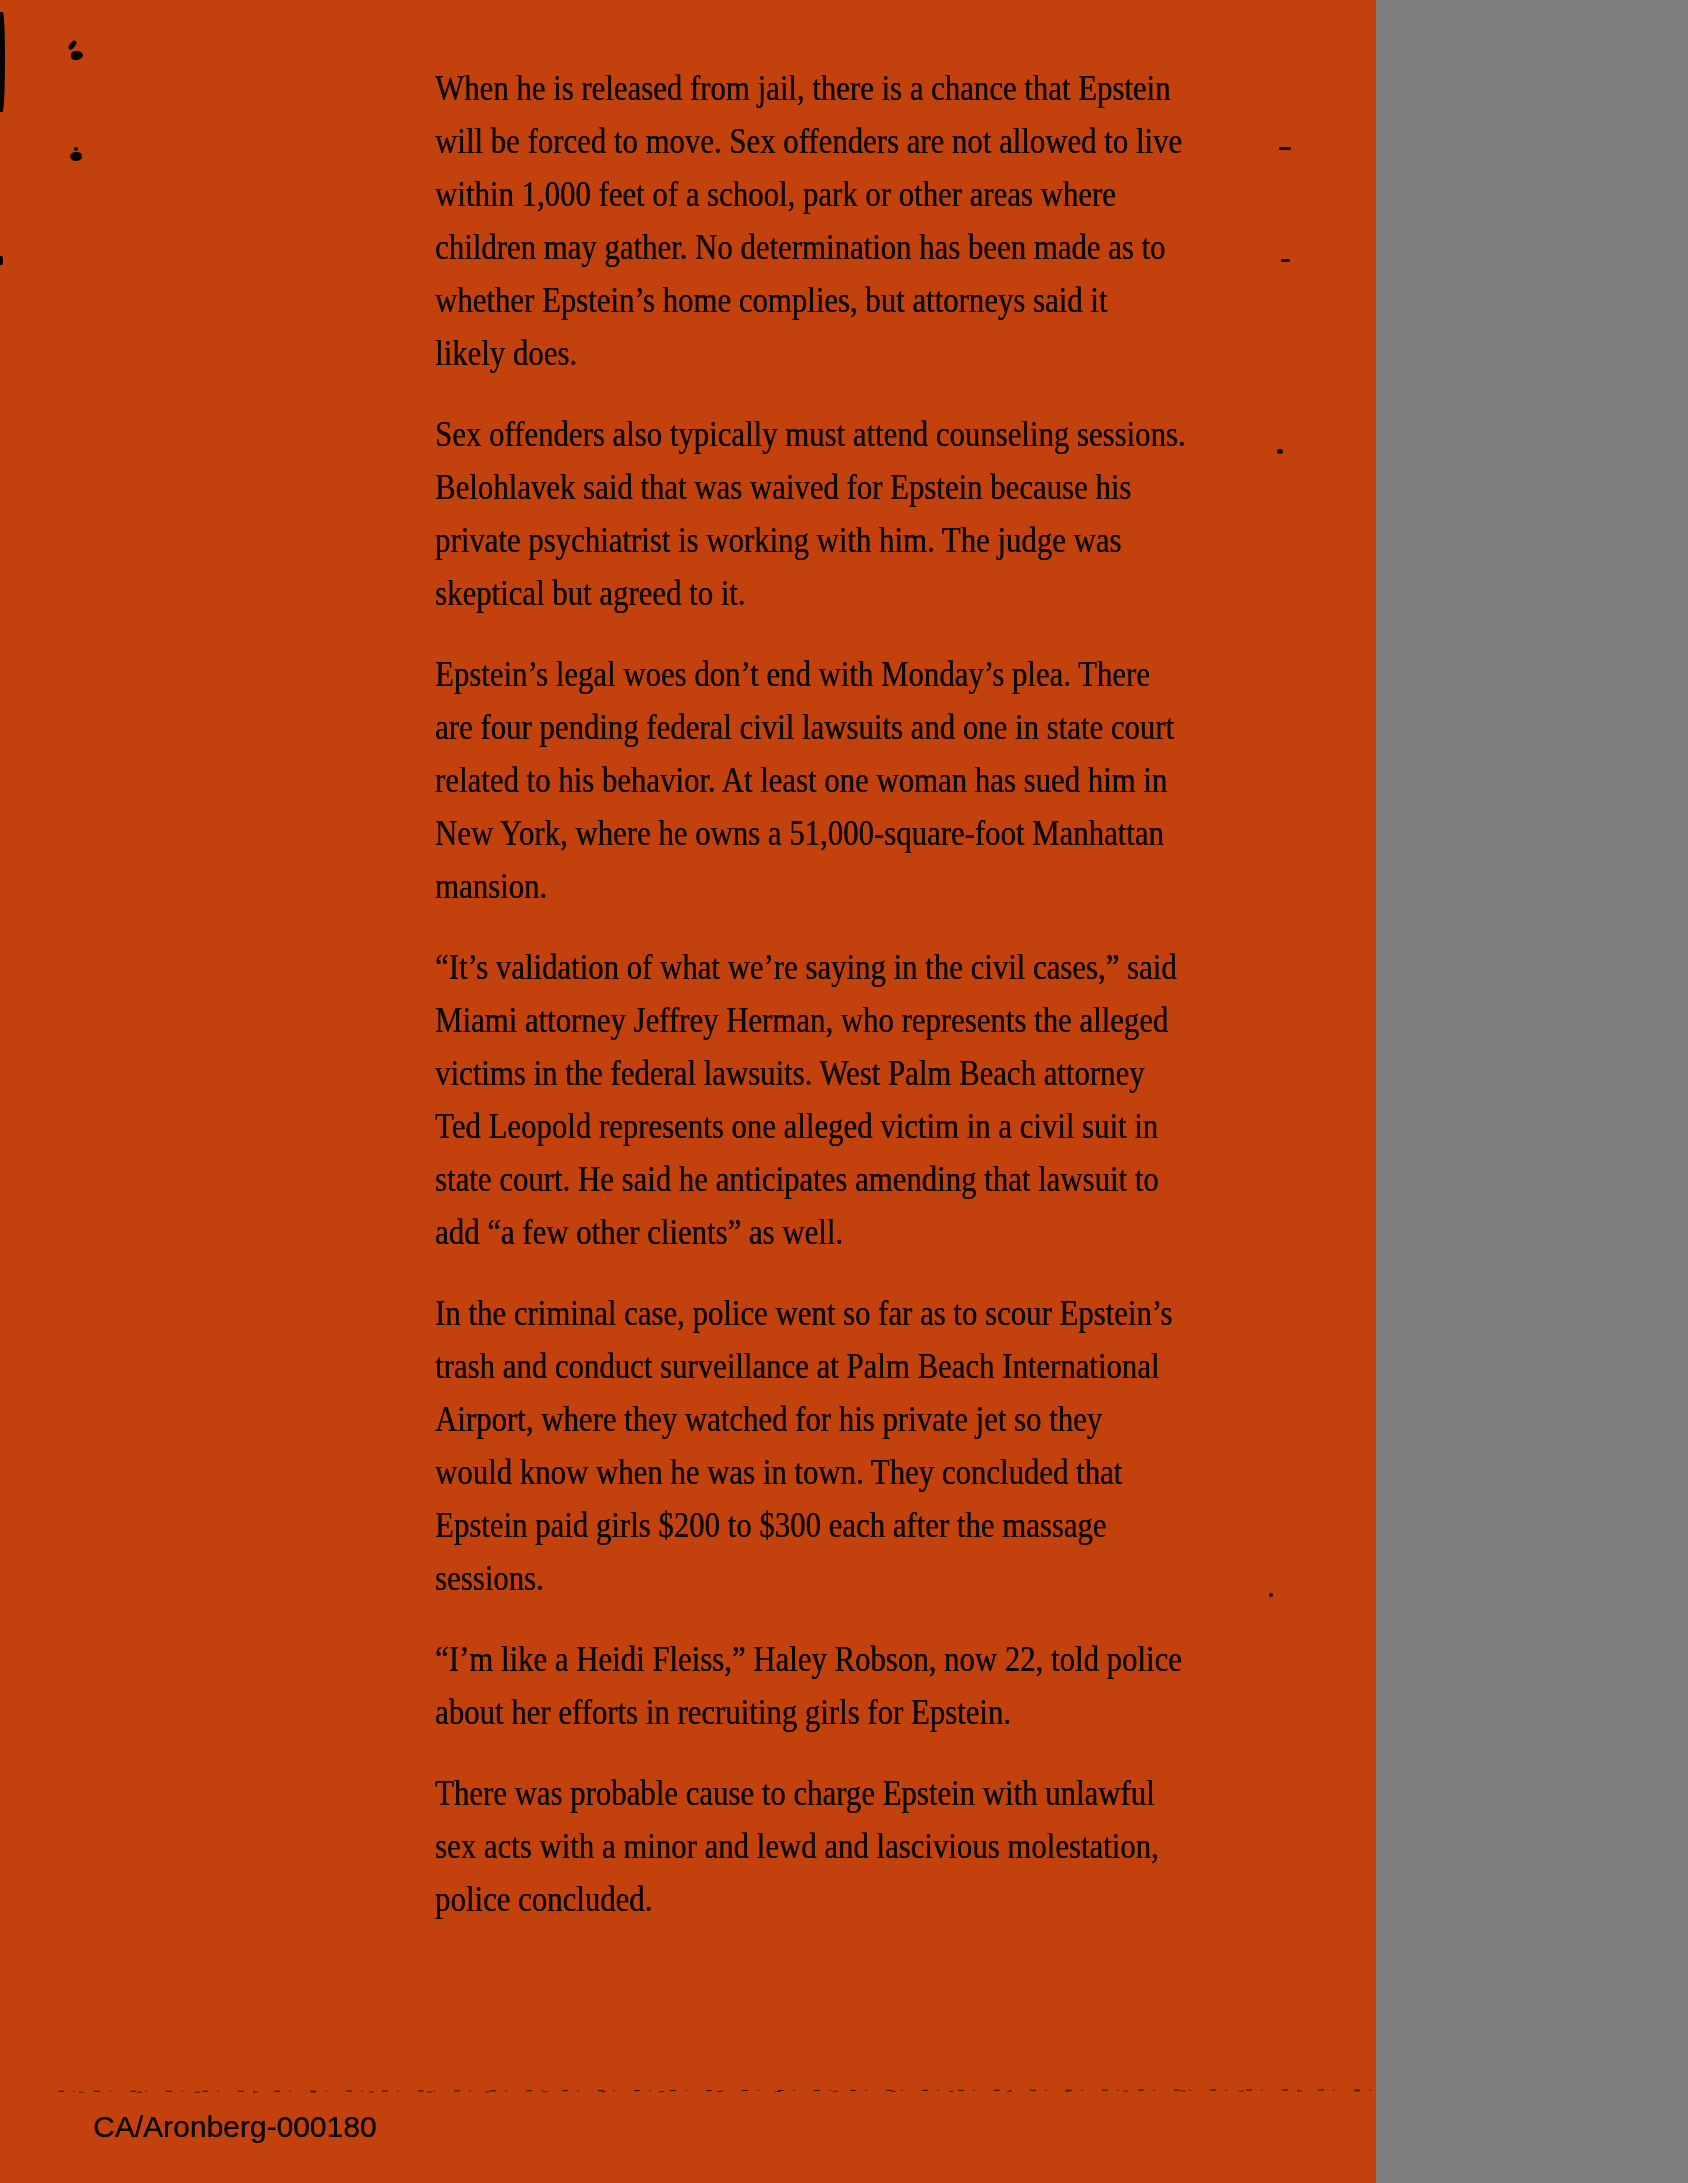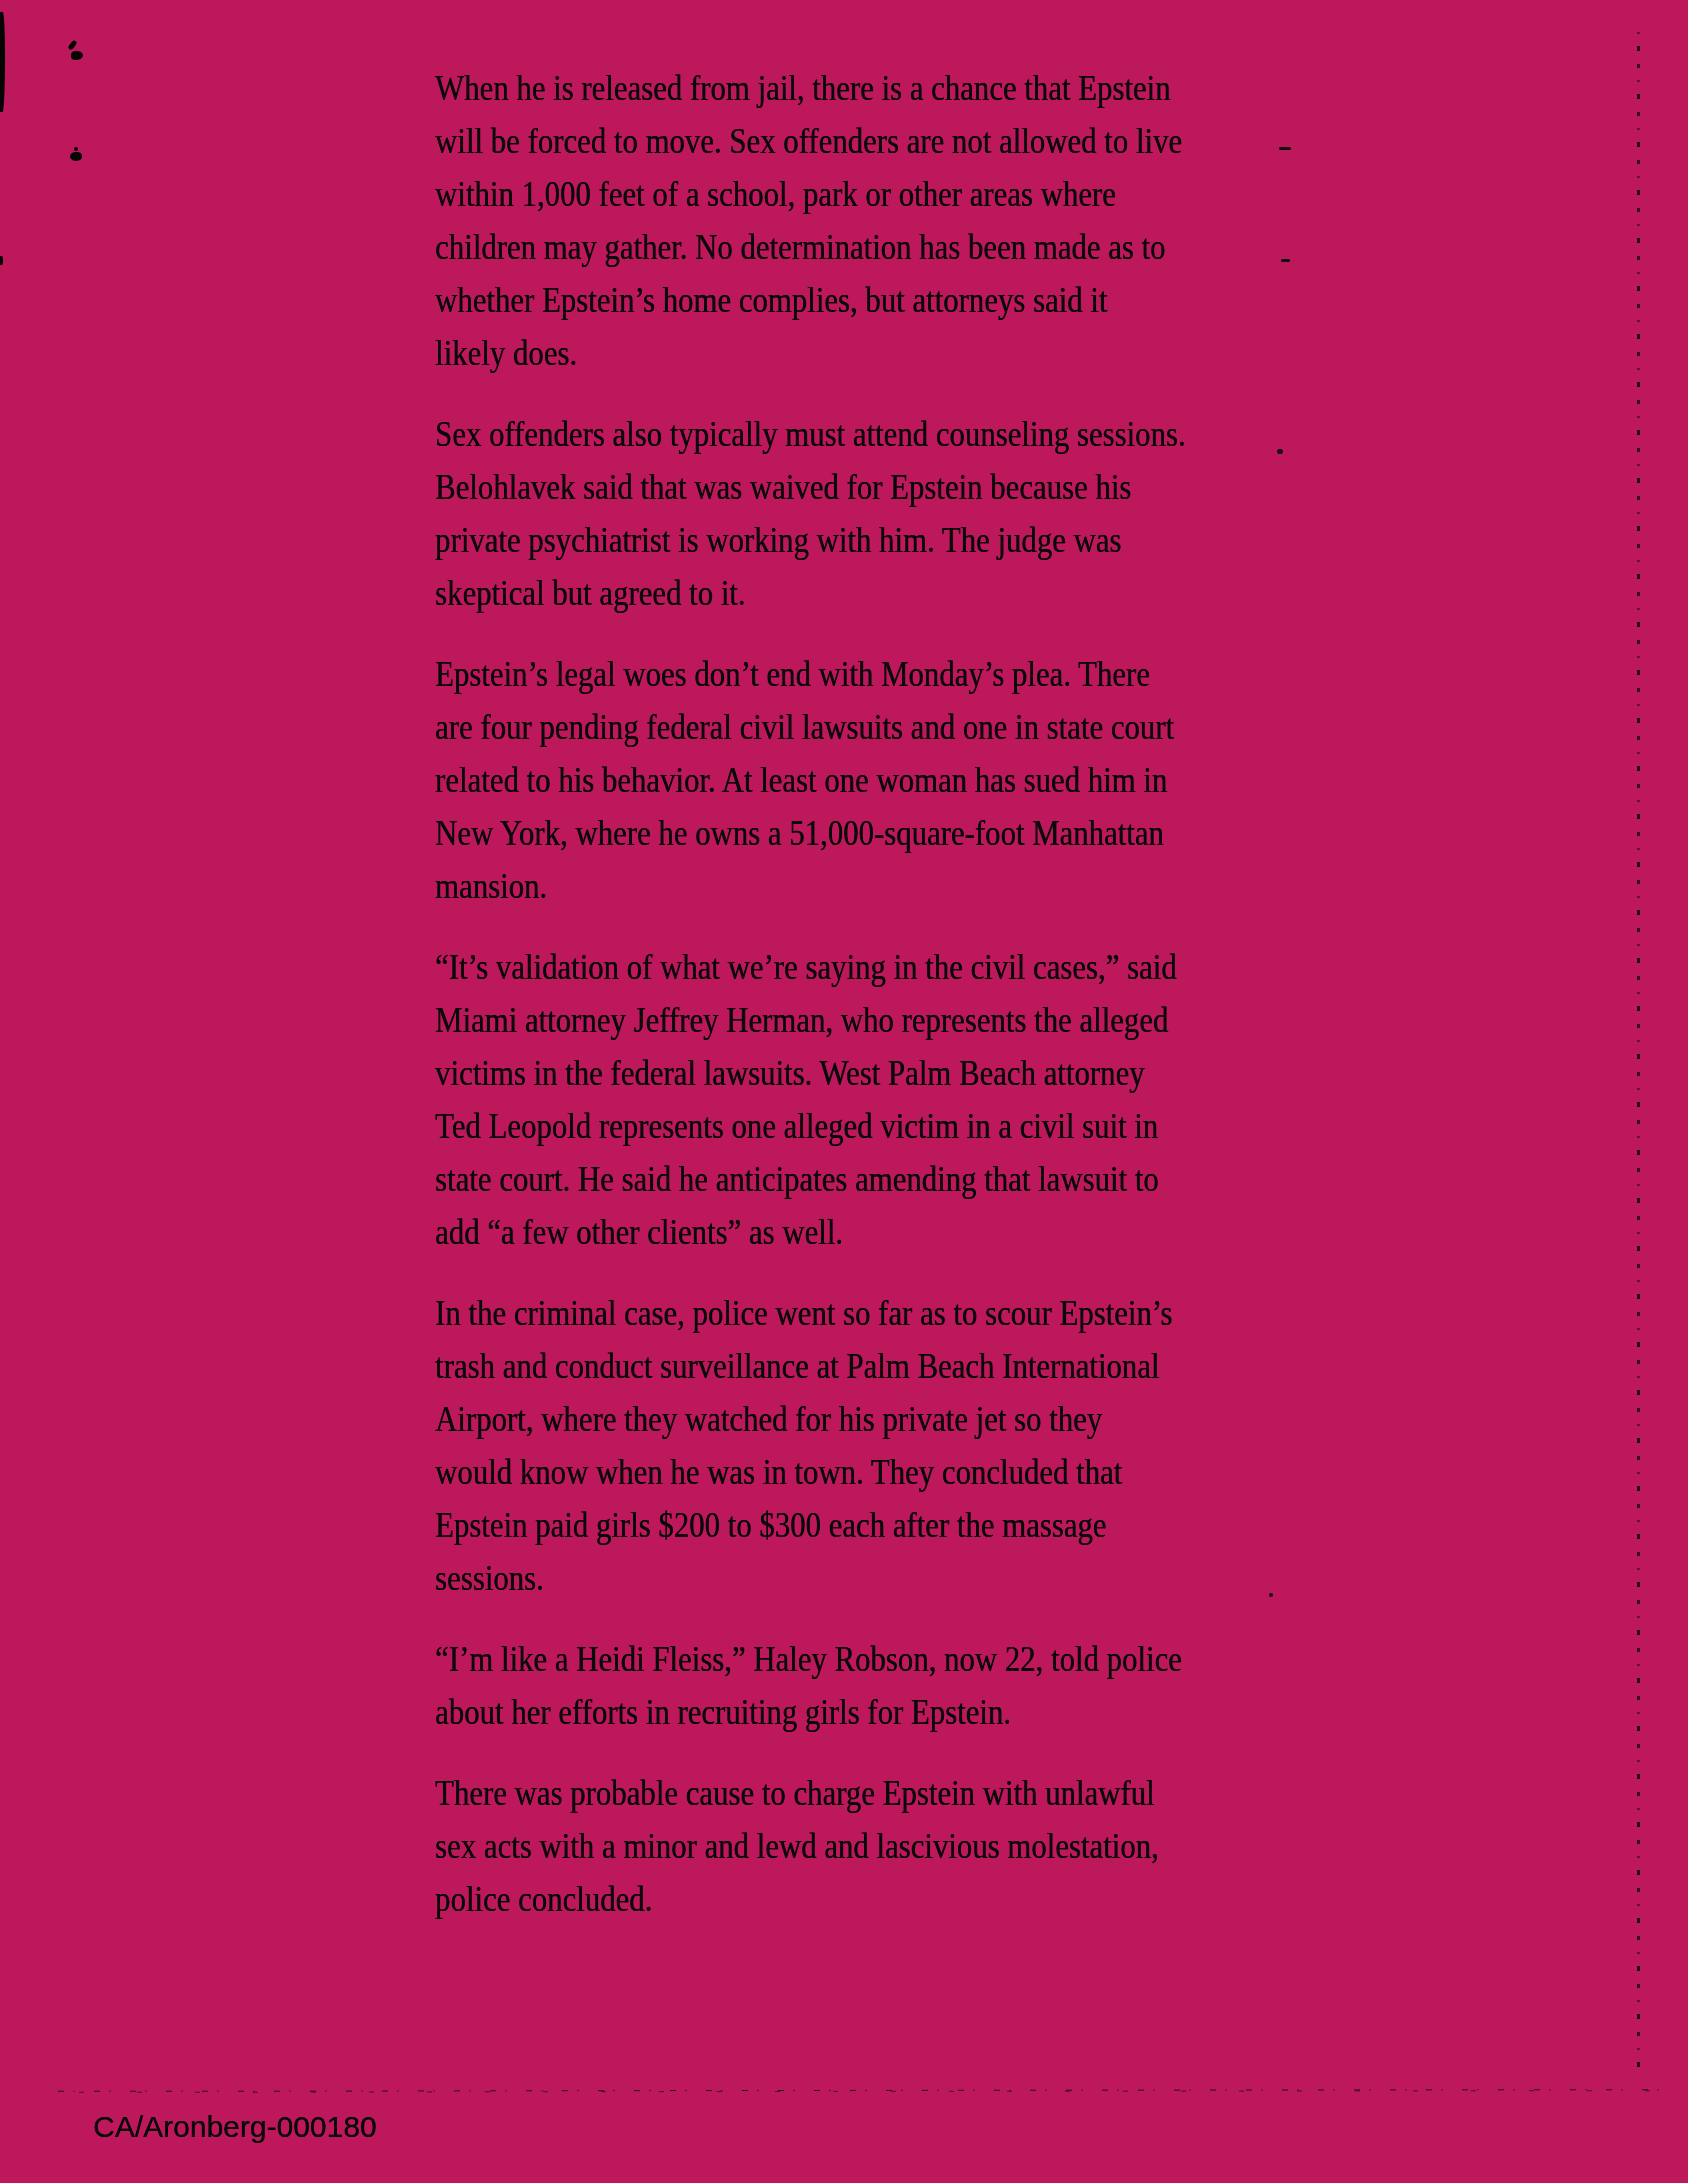--- a/index.html
+++ b/index.html
@@ -1,19 +1,19 @@
 <!DOCTYPE html>
 <html style="font-size:10.6px"><head>
 <meta charset="utf-8">
 <style>
   html,body{margin:0;padding:0;background:#7d7d7d;}
   .page{
     position:relative;
-    width:1688px;height:2183px;
-    background:#be185d;
+    width:1376px;height:2183px;
+    background:#c2410c;
     overflow:hidden;
     font-family:"Liberation Serif",serif;
     color:#0a0a0a;
   }
   
   .body-text{
     position:absolute;left:435px;top:62px;width:995px;
     font-size:35px;line-height:53px;
     transform:scaleX(0.88);transform-origin:0 0;
     text-shadow:0.4px 0 0 currentColor;

